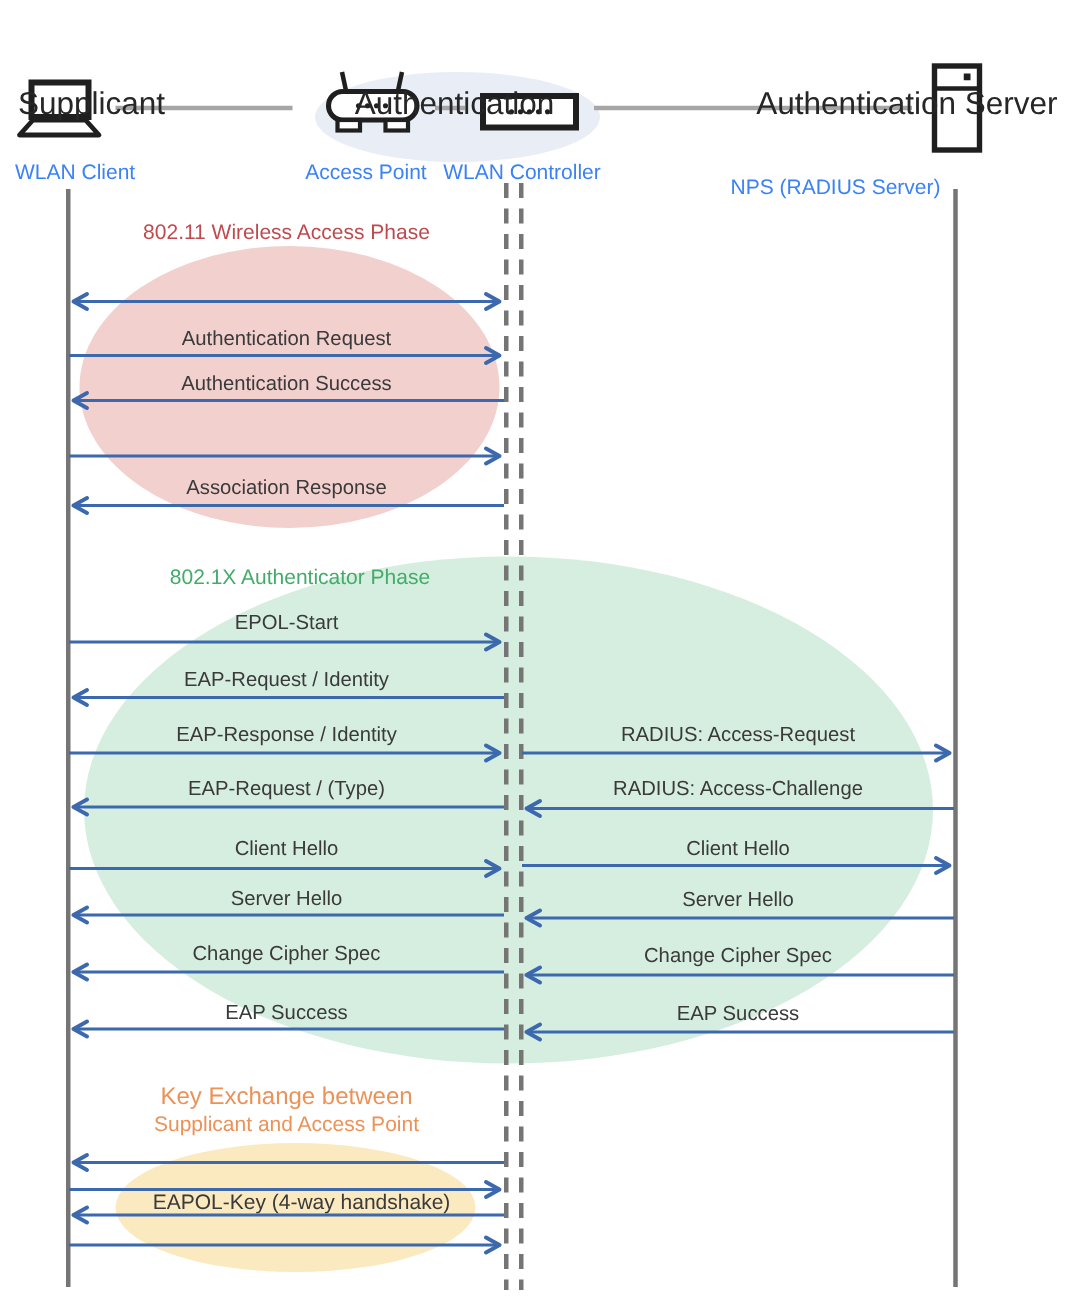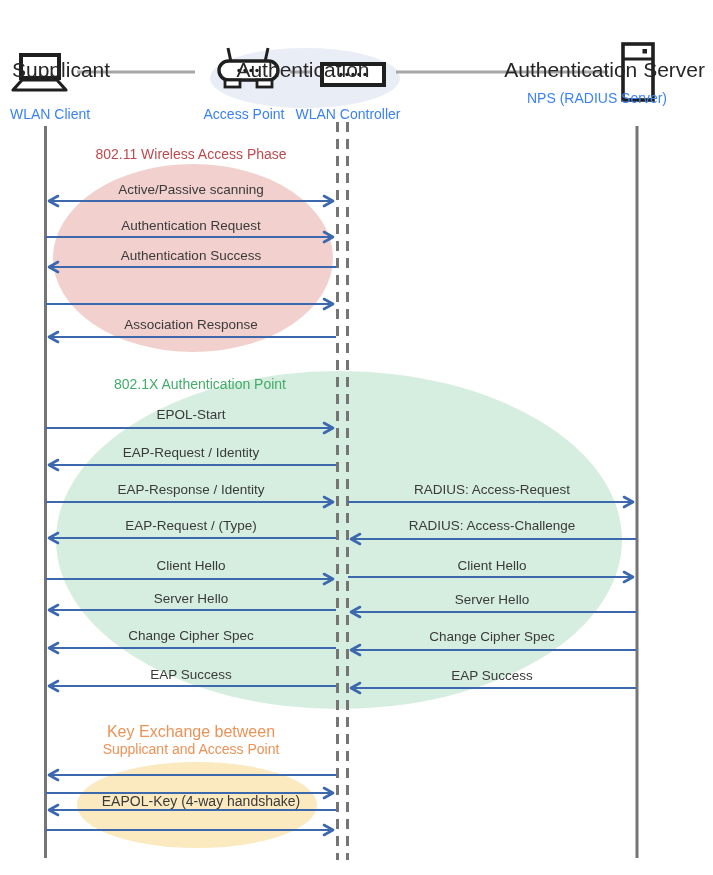--- a/index.html
+++ b/index.html
@@ -116,28 +116,27 @@
     </g>
   </svg>
 
   <div class="lbl hdr" style="left:12px; top:13px; width:120px; text-align:left;">Supplicant</div>
   <div class="lbl hdr" style="left:203px; top:13px; width:200px;">Authentication</div>
   <div class="lbl hdr" style="right:8px; top:13px; width:220px; text-align:right;">Authentication Server</div>
 
   <div class="lbl dev" style="left:10px; top:106px; width:120px; text-align:left;">WLAN Client</div>
   <div class="lbl dev" style="left:169px; top:106px; width:150px;">Access Point</div>
   <div class="lbl dev" style="left:268px; top:106px; width:160px;">WLAN Controller</div>
-  <div class="lbl dev" style="right:6px; top:90px; width:220px; text-align:center;">NPS (RADIUS Server)</div>
+  <div class="lbl dev" style="right:6px; top:116px; width:220px; text-align:left;">NPS (RADIUS Server)</div>
 
   <div class="lbl left-lane title-red" style="top:146px; font-size:14px;">802.11 Wireless Access Phase</div>
-  <div class="lbl title-green" style="left:55px; top:376px; width:290px; font-size:14px;">802.1X Authentication Point</div>
+  <div class="lbl title-green" style="left:55px; top:376px; width:290px; font-size:14px;">802.1X Authenticator Phase</div>
   <div class="lbl left-lane title-orange" style="top:723px; font-size:16px;">Key Exchange between</div>
   <div class="lbl left-lane title-orange" style="top:741px; font-size:14px;">Supplicant and Access Point</div>
 
-  <div class="lbl left-lane" style="top:181px;">Active/Passive scanning</div>
   <div class="lbl left-lane" style="top:217px;">Authentication Request</div>
   <div class="lbl left-lane" style="top:247px;">Authentication Success</div>
   <div class="lbl left-lane" style="top:316px;">Association Response</div>
   <div class="lbl left-lane" style="top:406px;">EPOL-Start</div>
   <div class="lbl left-lane" style="top:444px;">EAP-Request / Identity</div>
   <div class="lbl left-lane" style="top:481px;">EAP-Response / Identity</div>
   <div class="lbl left-lane" style="top:517px;">EAP-Request / (Type)</div>
   <div class="lbl left-lane" style="top:557px;">Client Hello</div>
   <div class="lbl left-lane" style="top:590px;">Server Hello</div>
   <div class="lbl left-lane" style="top:627px;">Change Cipher Spec</div>

